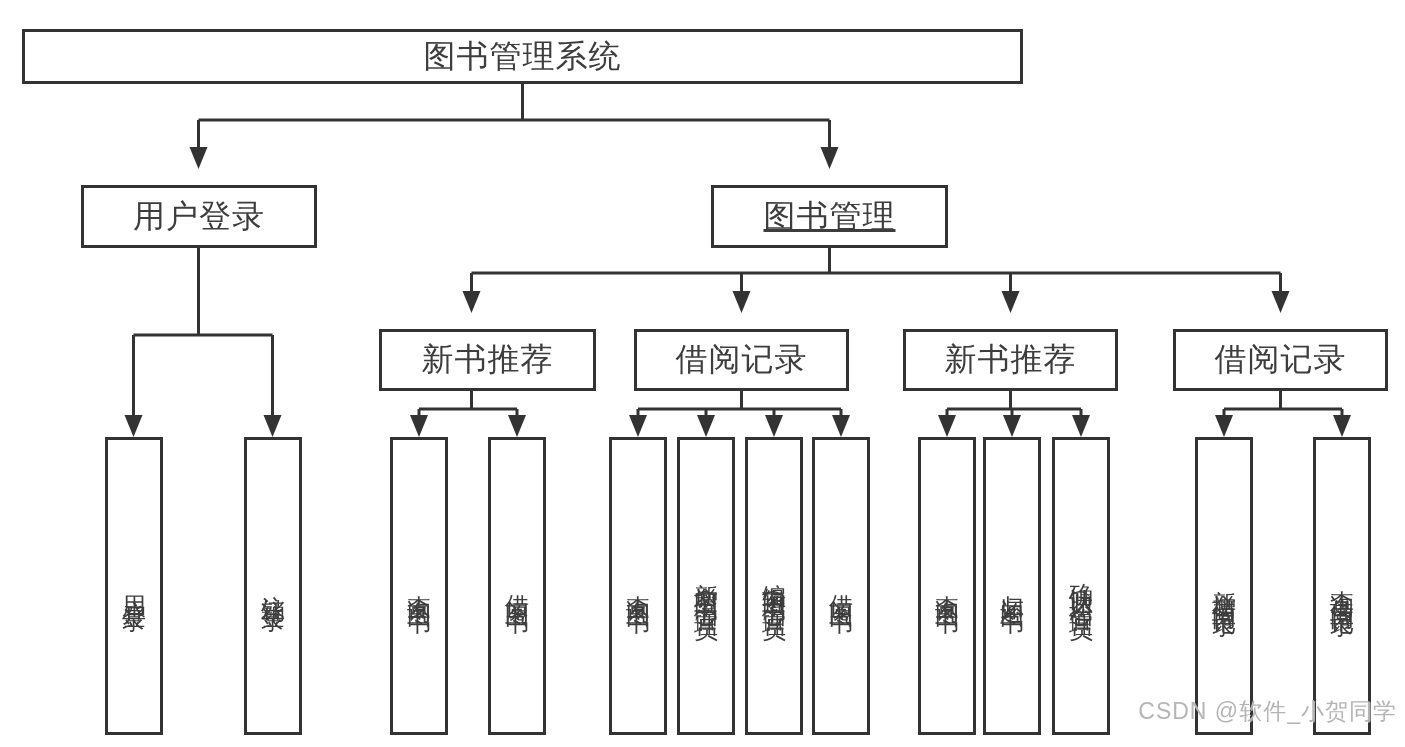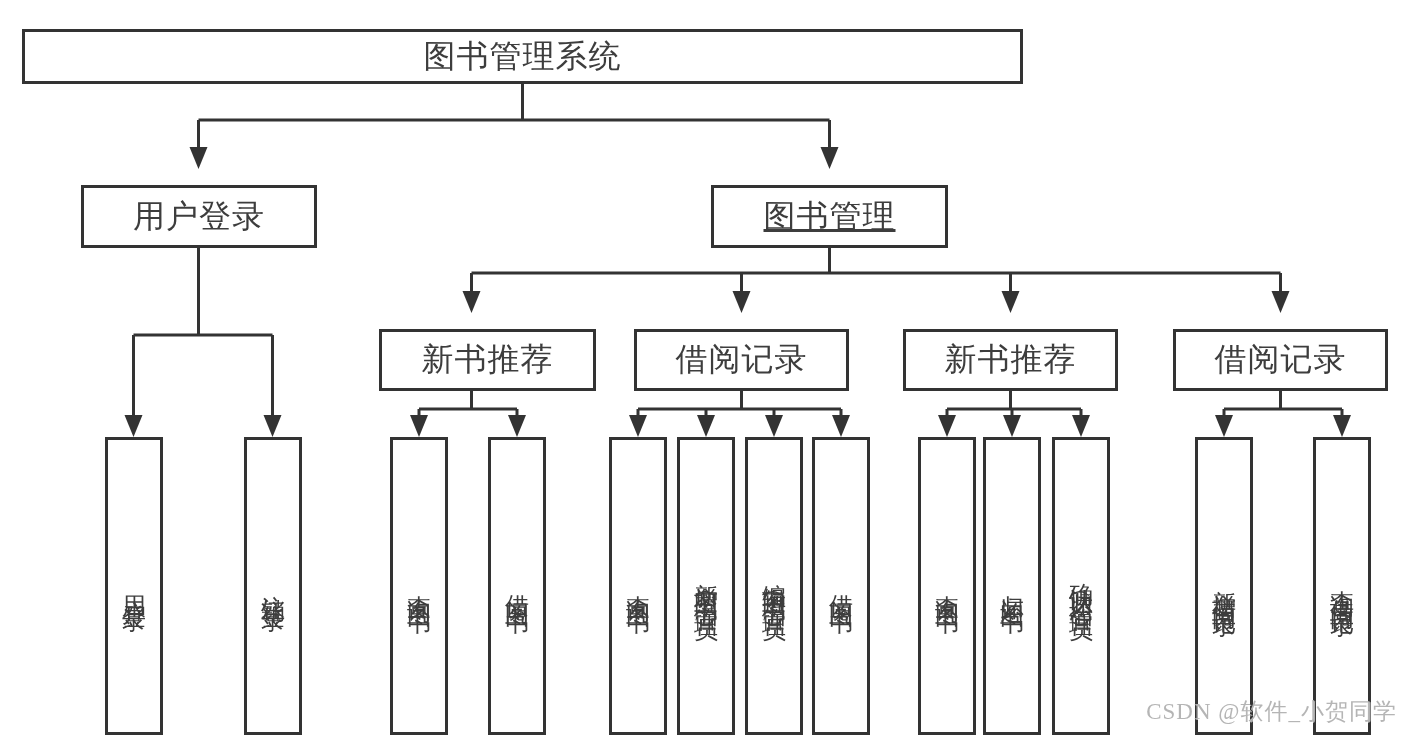--- a/index.html
+++ b/index.html
@@ -32,21 +32,20 @@
   .b1{left:105px;}  .b2{left:244px;}
   .b3{left:390px;}  .b4{left:488px;}
   .b5{left:609px;}  .b6{left:677px;}
   .b7{left:745px;}  .b8{left:812px;}
   .b9{left:918px;}  .b10{left:983px;} .b11{left:1052px;}
   .b12{left:1195px;}.b13{left:1313px;}
   .watermark{
     position:absolute;right:8px;top:696px;font-size:23px;
     color:var(--wm,#b5b5b5);letter-spacing:1px;white-space:nowrap;
     text-shadow:1px 1px 0 rgba(255,255,255,0.6);
-    font-family:Liberation Serif, serif;
   }
 </style>
 </head>
 <body>
 
 <div class="stage" style="--line: #333333; --text: #3d3d3d; --fill: #ffffff; --wm: #b5b5b5; --bg: #ffffff;">
 
   <svg id="conn" viewBox="0 0 1405 747" xmlns="http://www.w3.org/2000/svg">
       <line x1="522.5" x2="522.5" y1="68" y2="120"></line>
       <line x1="198.5" x2="829.5" y1="120" y2="120"></line>

